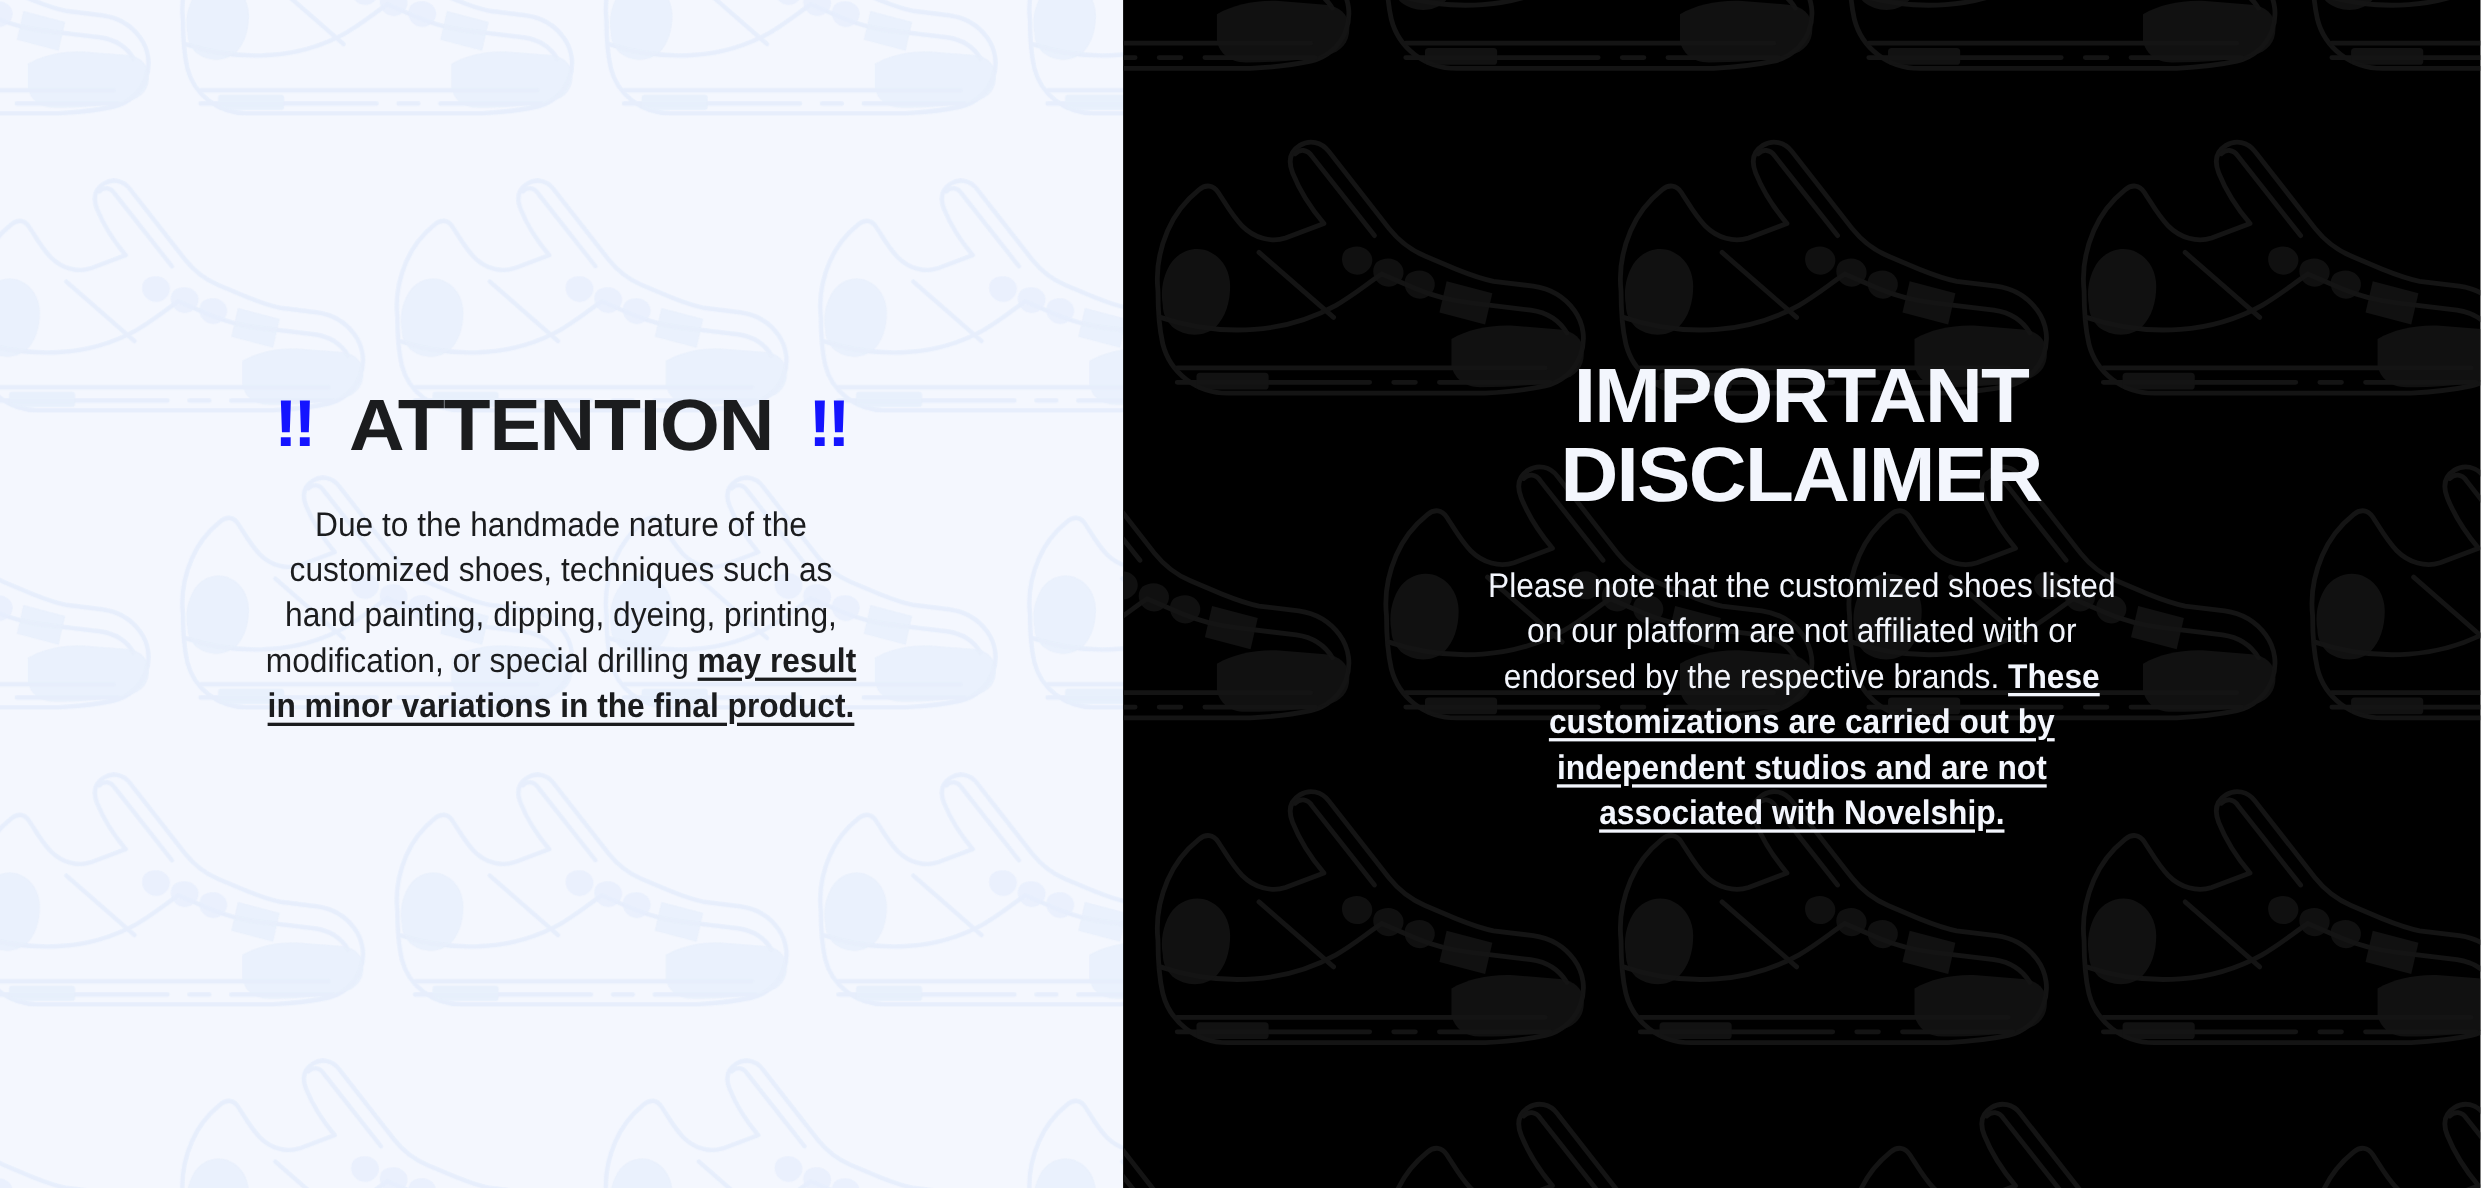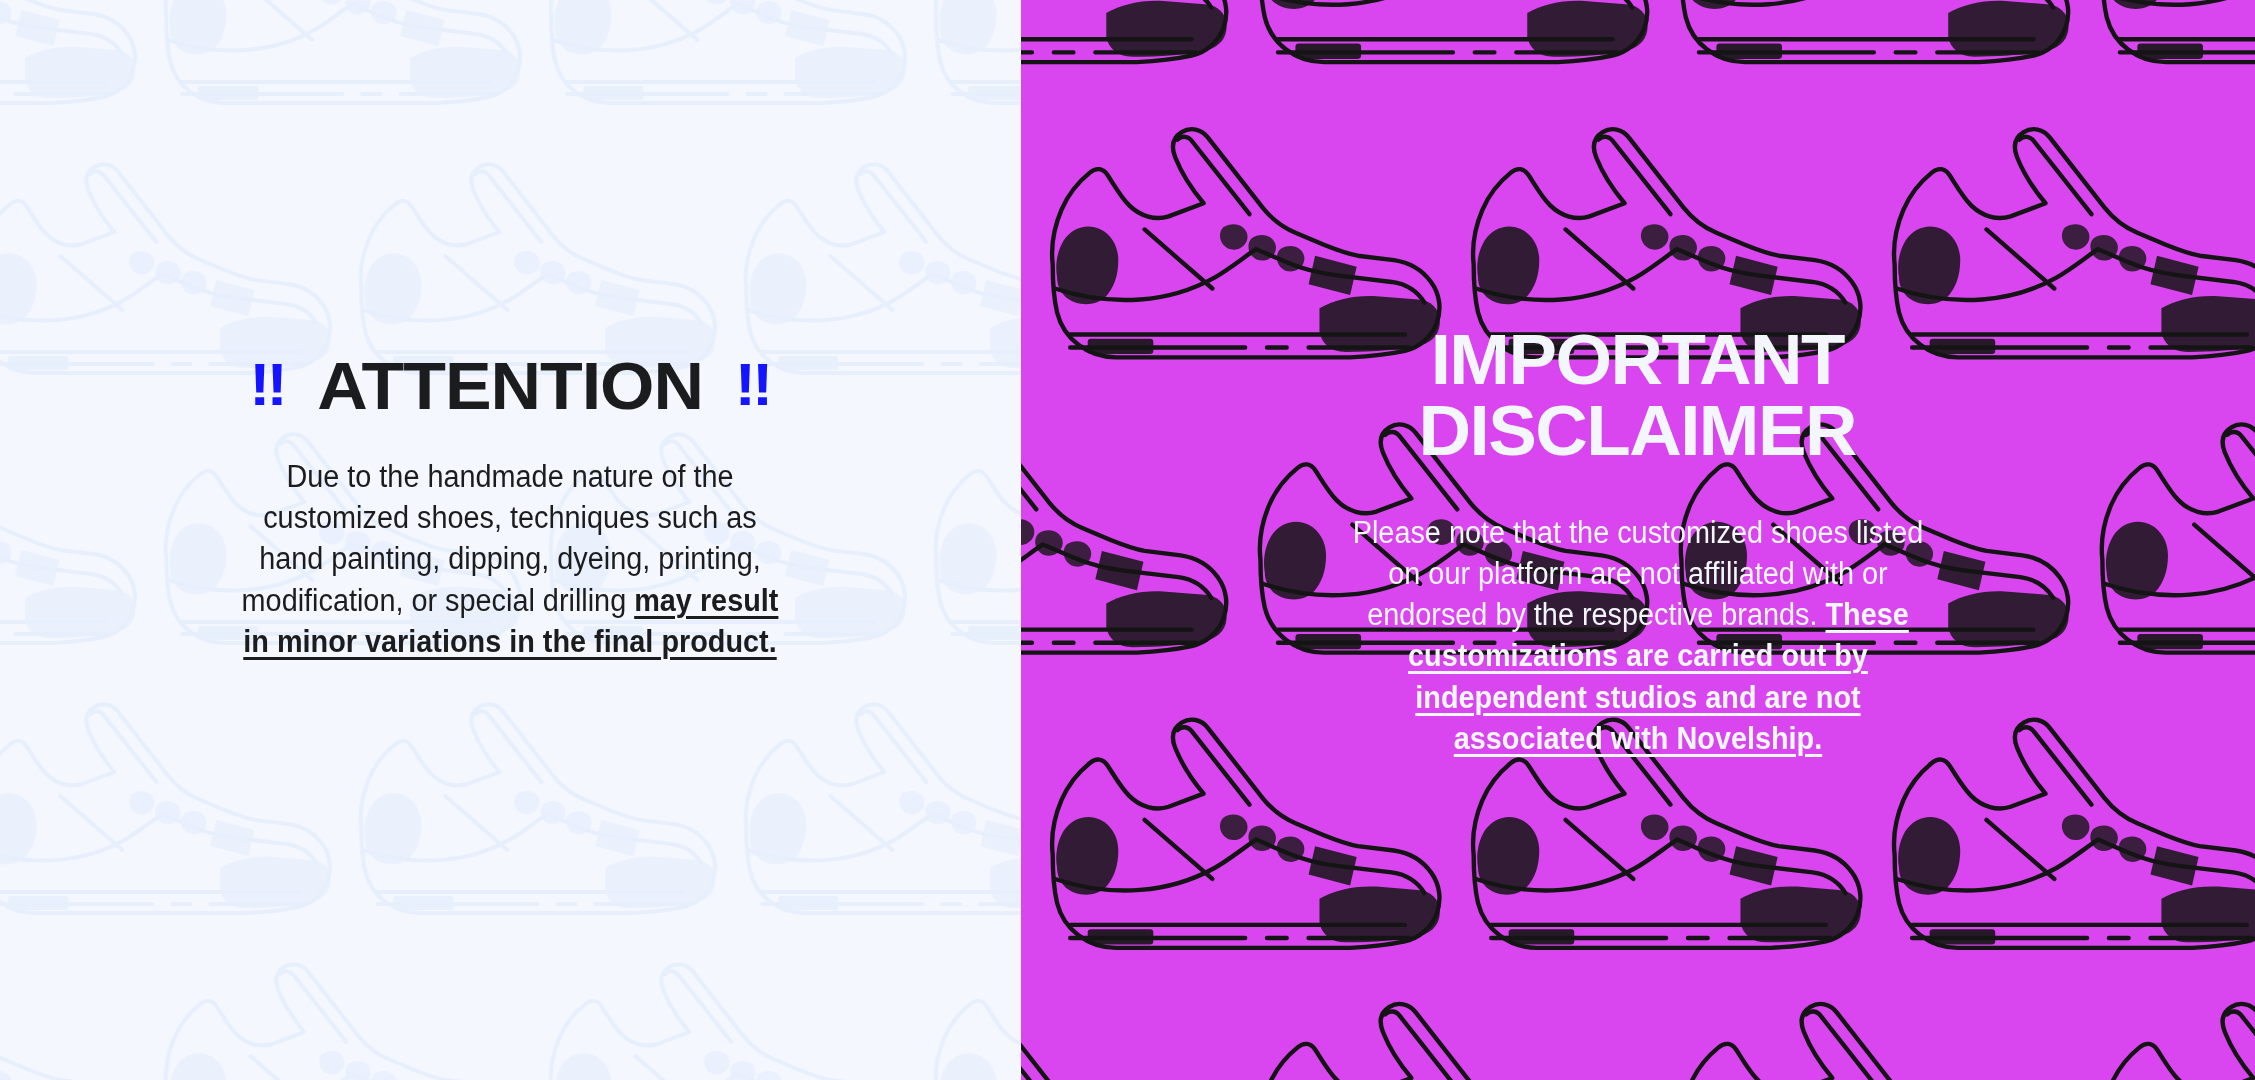--- a/index.html
+++ b/index.html
@@ -27,21 +27,21 @@
     position: relative;
     height: 1080px;
     overflow: hidden;
   }
   .panel-light {
     width: 1126px;
     background-color: #f4f7fe;
   }
   .panel-dark {
     width: 1362px;
-    background-color: #d946ef;
+    background-color: #000000;
   }
 
   
   .pattern {
     position: absolute;
     inset: 0;
     pointer-events: none;
   }
   .pattern svg {
     display: block;

